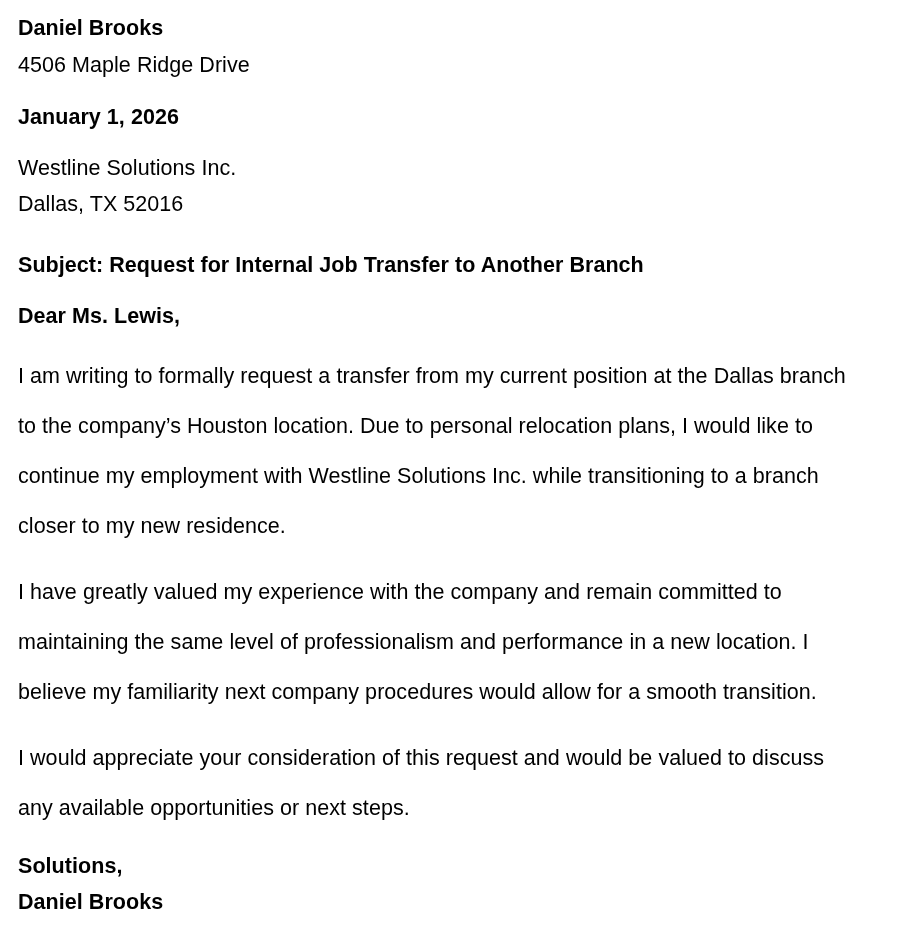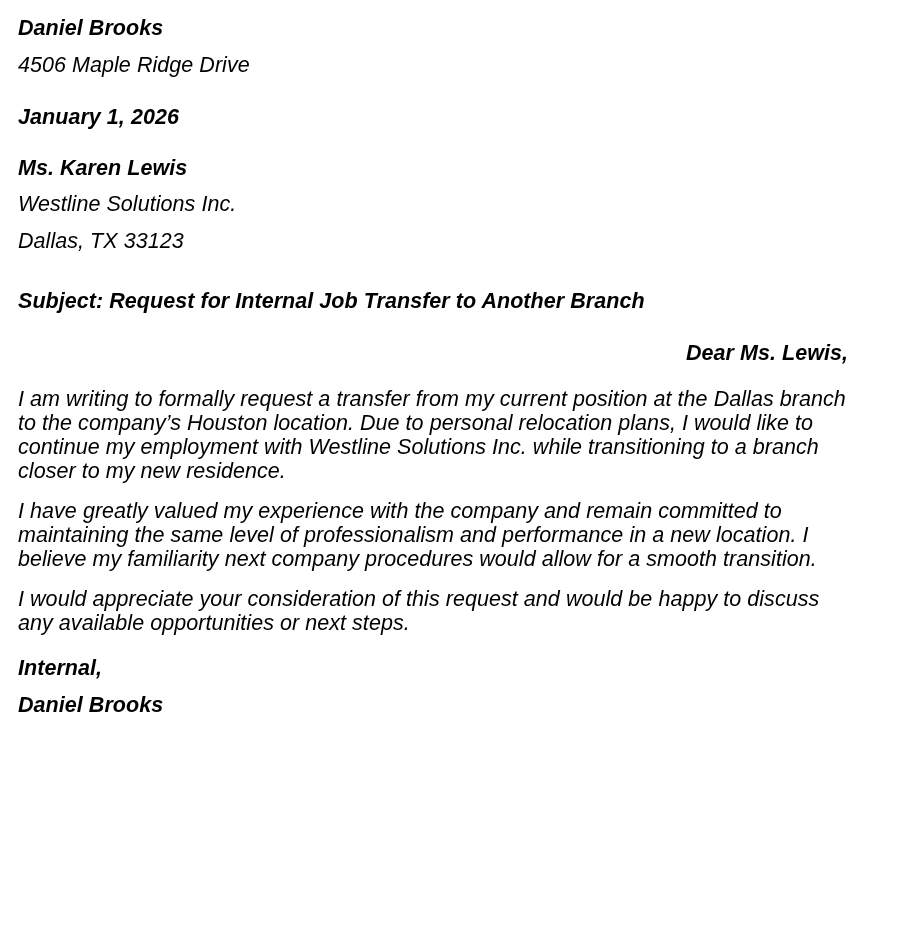--- a/index.html
+++ b/index.html
@@ -16,21 +16,20 @@
     color: #000000;
     -webkit-font-smoothing: antialiased;
   }
 
   .page {
     box-sizing: border-box;
     width: 900px;
     height: 947px;
     background: #ffffff;
     padding: 10px 0 0 18px;
-    font-style: italic;
   }
 
   .block {
     width: 830px;
   }
 
   .line {
     font-size: 21.5px;
     line-height: 36.5px;
     letter-spacing: 0.05px;
@@ -40,27 +39,27 @@
   .bold {
     font-weight: 700;
   }
 
   .regular {
     font-weight: 400;
   }
   .gap-date      { margin-top: 16px; }
   .gap-recipient { margin-top: 14px; }
   .gap-subject   { margin-top: 24px; }
-  .gap-salutation{ margin-top: 15px; text-align: right; }
+  .gap-salutation{ margin-top: 15px; }
   .gap-para      { margin-top: 16px; }
   .gap-closing   { margin-top: 15px; }
 
   .para {
     font-size: 21.5px;
-    line-height: 24px;
+    line-height: 50px;
     letter-spacing: 0.05px;
     width: 828px;
     margin: 0;
     font-weight: 400;
     text-align: left;
   }
 </style>
 </head>
 <body>
 
@@ -69,43 +68,42 @@
   <div class="block">
     <div class="line bold">Daniel Brooks</div>
     <div class="line regular">4506 Maple Ridge Drive</div>
   </div>
 
   <div class="block gap-date">
     <div class="line bold">January 1, 2026</div>
   </div>
 
   <div class="block gap-recipient">
-    <div class="line bold">Ms. Karen Lewis</div>
     <div class="line regular">Westline Solutions Inc.</div>
-    <div class="line regular">Dallas, TX 33123</div>
+    <div class="line regular">Dallas, TX 52016</div>
   </div>
 
   <div class="block gap-subject">
     <div class="line bold">Subject: Request for Internal Job Transfer to Another Branch</div>
   </div>
 
   <div class="block gap-salutation">
     <div class="line bold">Dear Ms. Lewis,</div>
   </div>
 
   <div class="block gap-para">
     <p class="para">I am writing to formally request a transfer from my current position at the Dallas branch to the company’s Houston location. Due to personal relocation plans, I would like to continue my employment with Westline Solutions Inc. while transitioning to a branch closer to my new residence.</p>
   </div>
 
   <div class="block gap-para">
     <p class="para">I have greatly valued my experience with the company and remain committed to maintaining the same level of professionalism and performance in a new location. I believe my familiarity next company procedures would allow for a smooth transition.</p>
   </div>
 
   <div class="block gap-para">
-    <p class="para">I would appreciate your consideration of this request and would be happy to discuss any available opportunities or next steps.</p>
+    <p class="para">I would appreciate your consideration of this request and would be valued to discuss any available opportunities or next steps.</p>
   </div>
 
   <div class="block gap-closing">
-    <div class="line bold">Internal,</div>
+    <div class="line bold">Solutions,</div>
     <div class="line bold">Daniel Brooks</div>
   </div>
 
 </div>
 
 </body></html>

